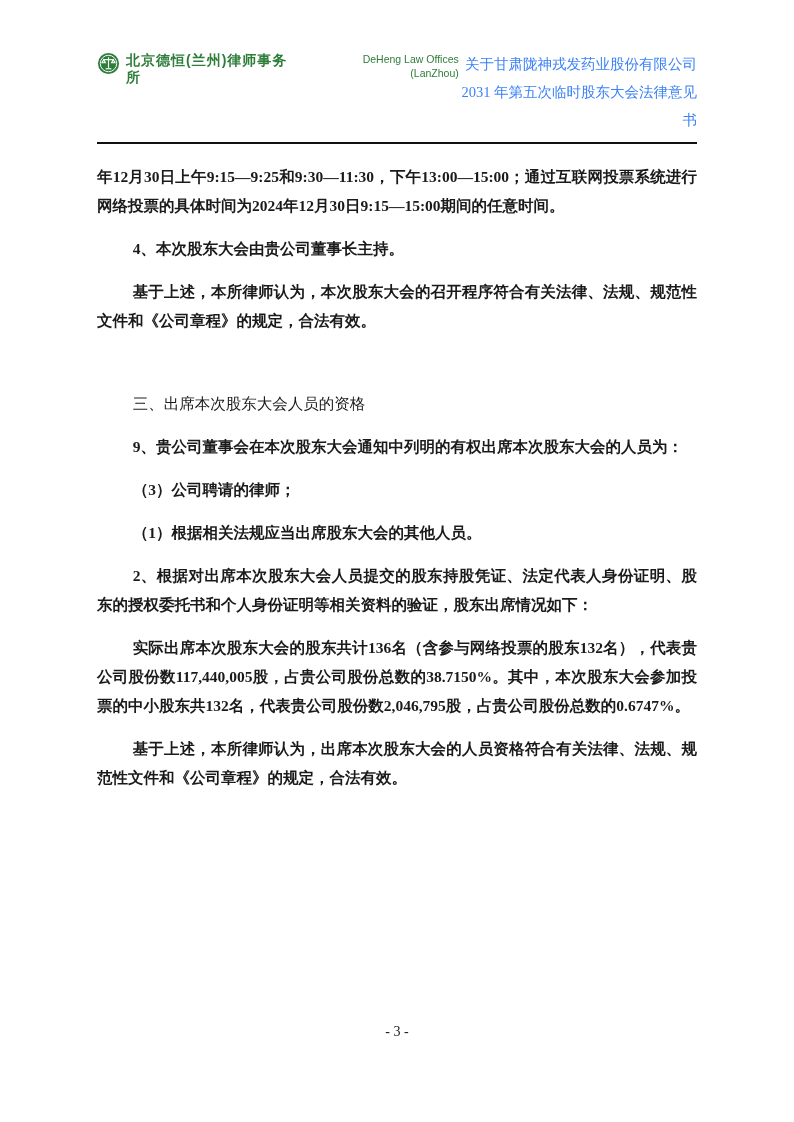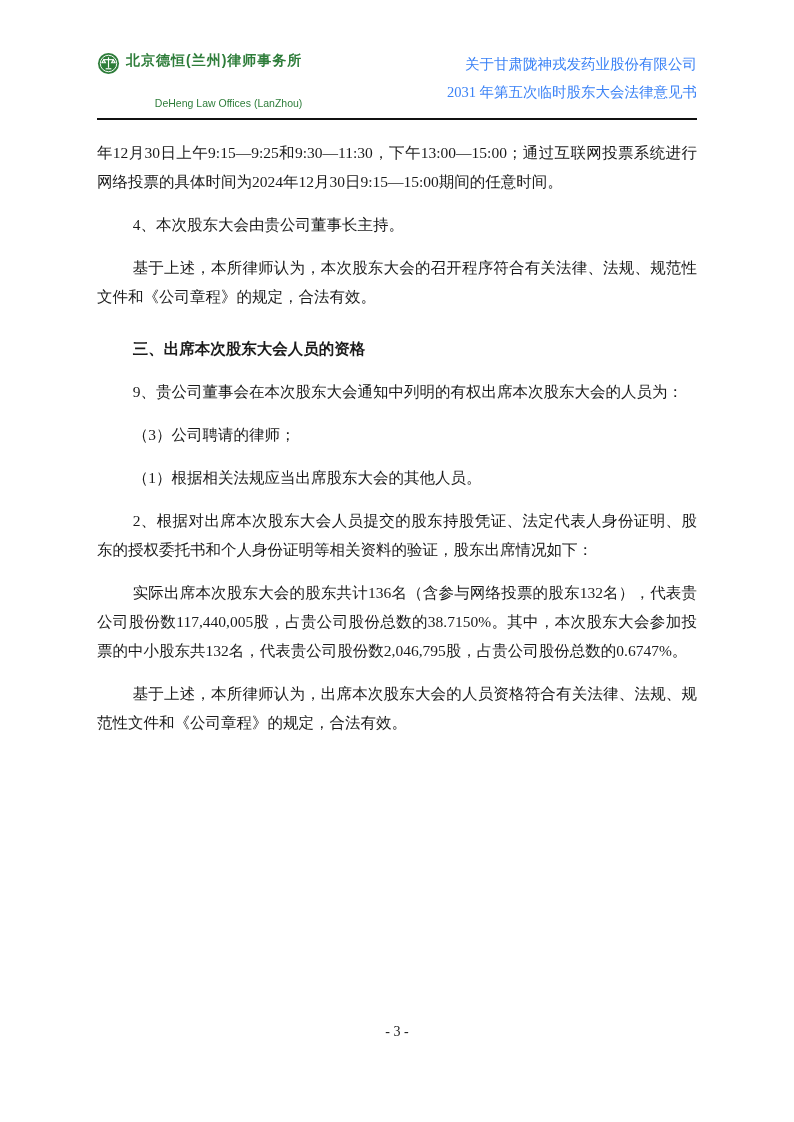--- a/index.html
+++ b/index.html
@@ -25,21 +25,21 @@
     padding-bottom: 8px;
     border-bottom: 2px solid #111;
   }
   .logo-block {
     display: flex;
     align-items: flex-start;
     gap: 6px;
     padding-top: 4px;
   }
   .logo-mark { flex: 0 0 auto; }
-  .firm-names { display: flex; flex-direction: column; gap: 27px; }
+  .firm-names { display: flex; flex-direction: row; gap: 27px; }
   .firm-name-cn {
     font-size: 14px;
     font-weight: bold;
     color: var(--brand-green, #2e7d3a);
     letter-spacing: 1px;
     line-height: 17px;
     font-family: "Liberation Sans", "DejaVu Sans", sans-serif;
   }
   .firm-name-en {
     font-size: 10.5px;
@@ -58,25 +58,26 @@
   
   .doc-body {
     padding-top: 4px;
     font-size: 15.5px;
     line-height: 29px;
     text-align: justify;
   }
   .para {
     margin: 14px 0;
     text-indent: 2.3em;
+    font-weight: bold;
   }
   .para.no-indent { text-indent: 0; }
   .para.heading {
-    font-weight: bold;
-    margin-top: 23px;
+    font-weight: normal;
+    margin-top: 54px;
     margin-bottom: 14px;
   }
   
   .footer {
     position: absolute;
     top: 1024px;
     left: 0;
     width: 100%;
     text-align: center;
     font-size: 14px;

